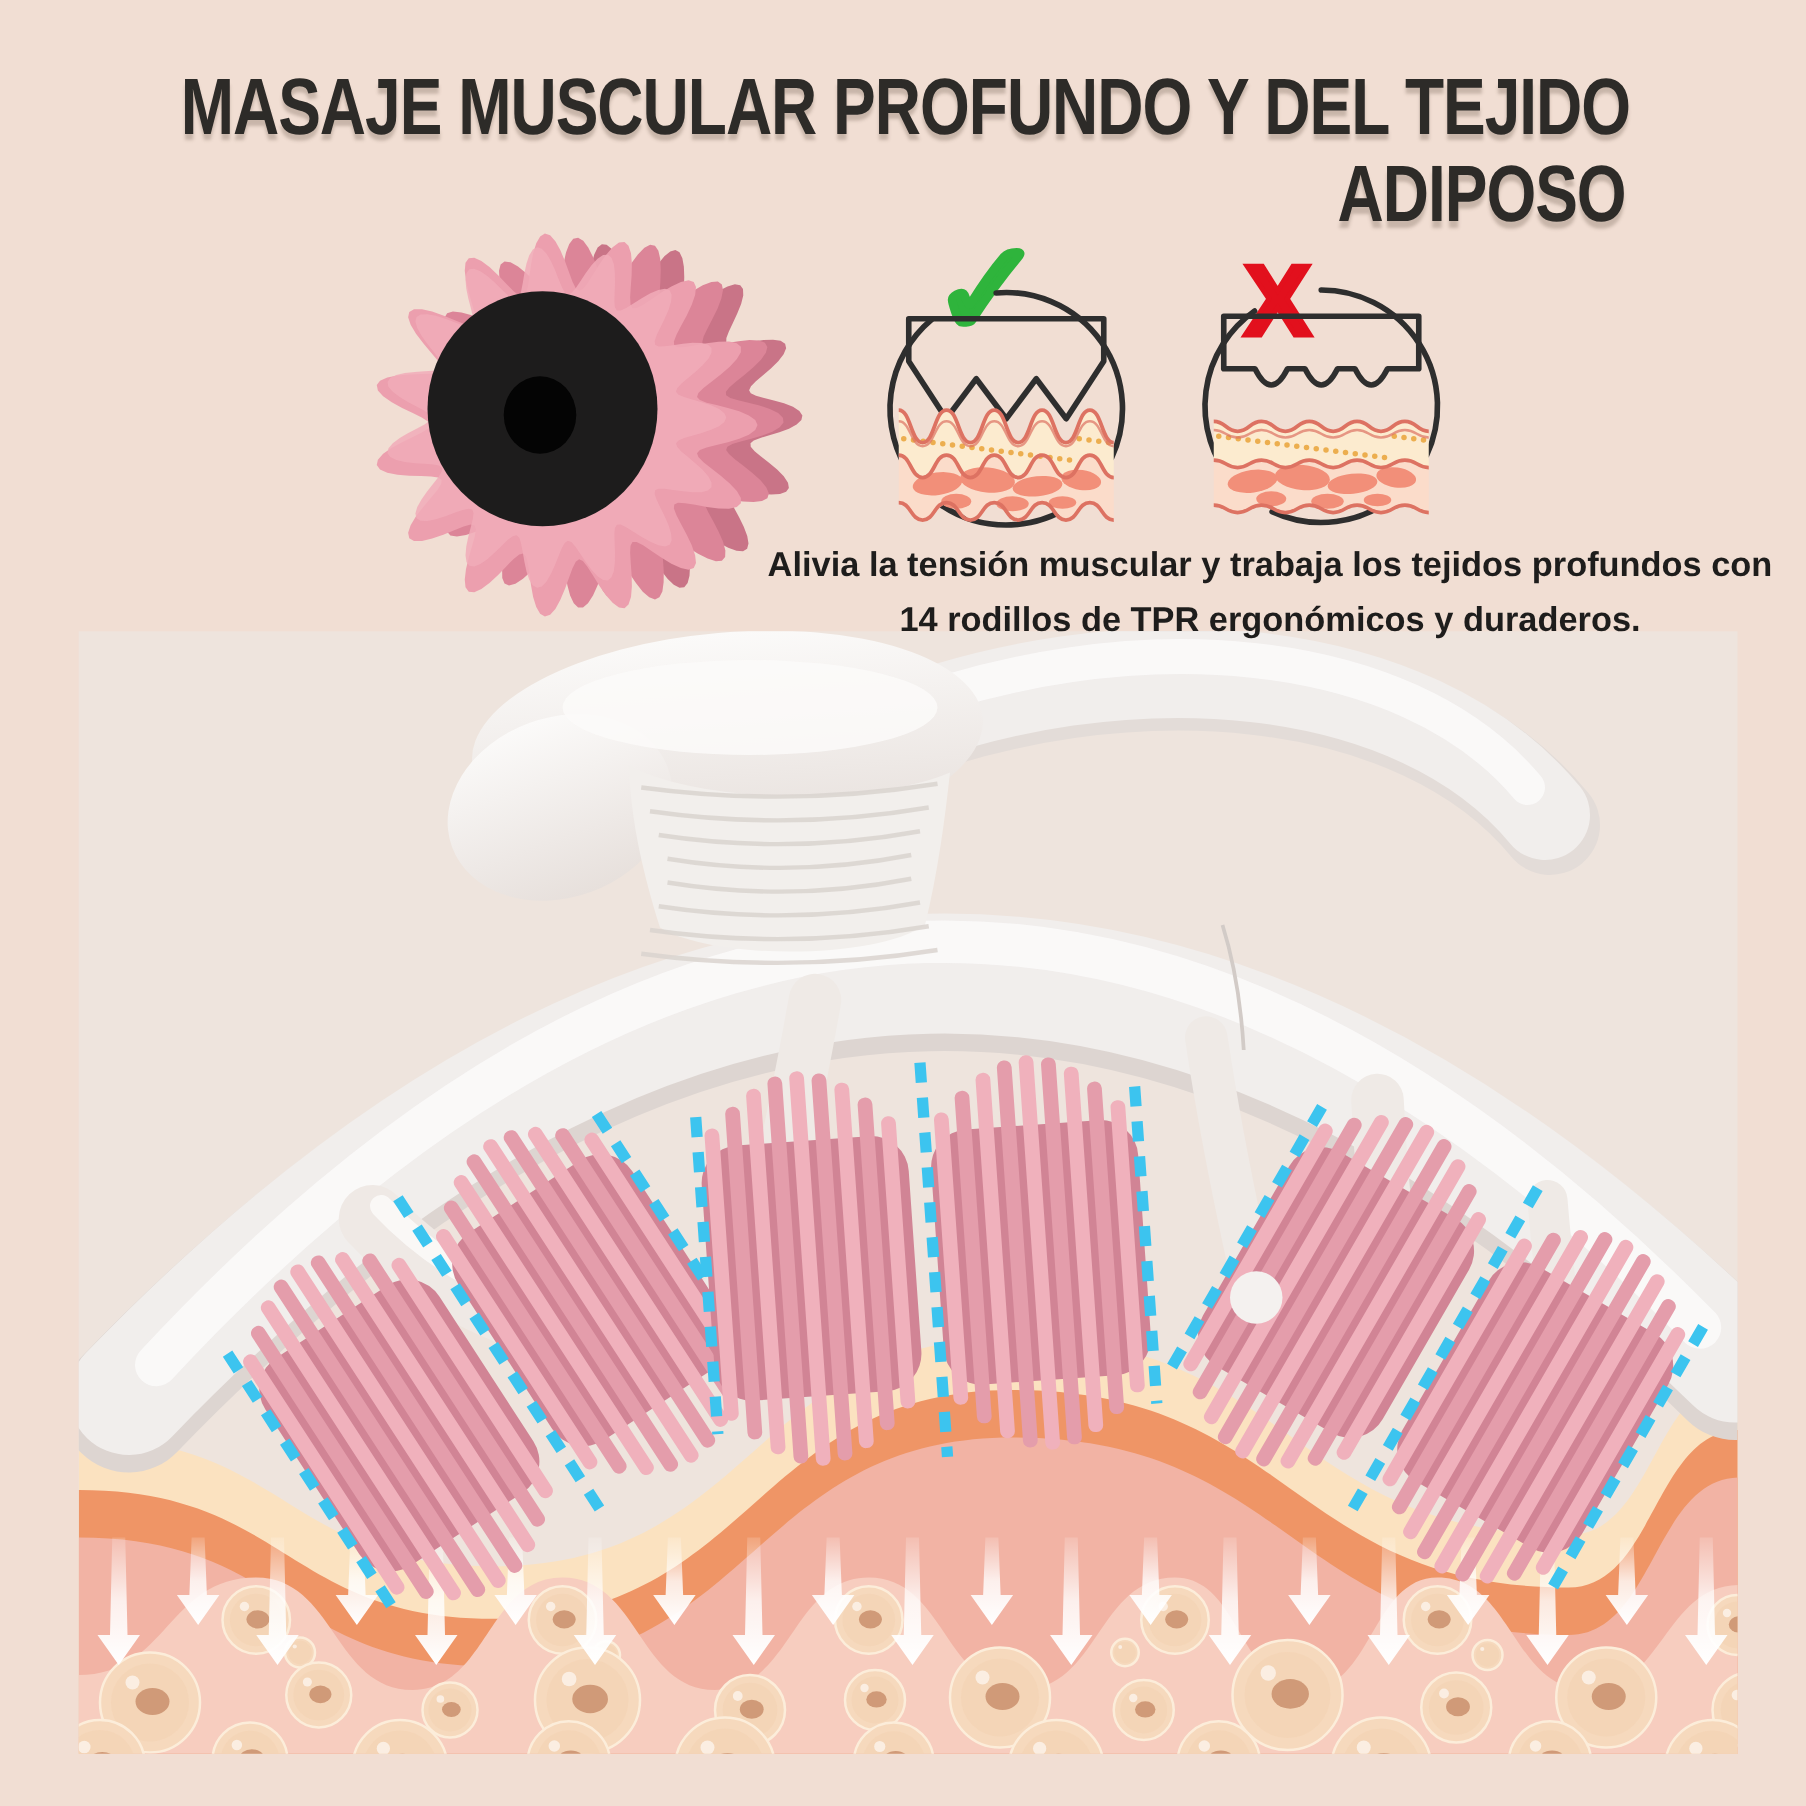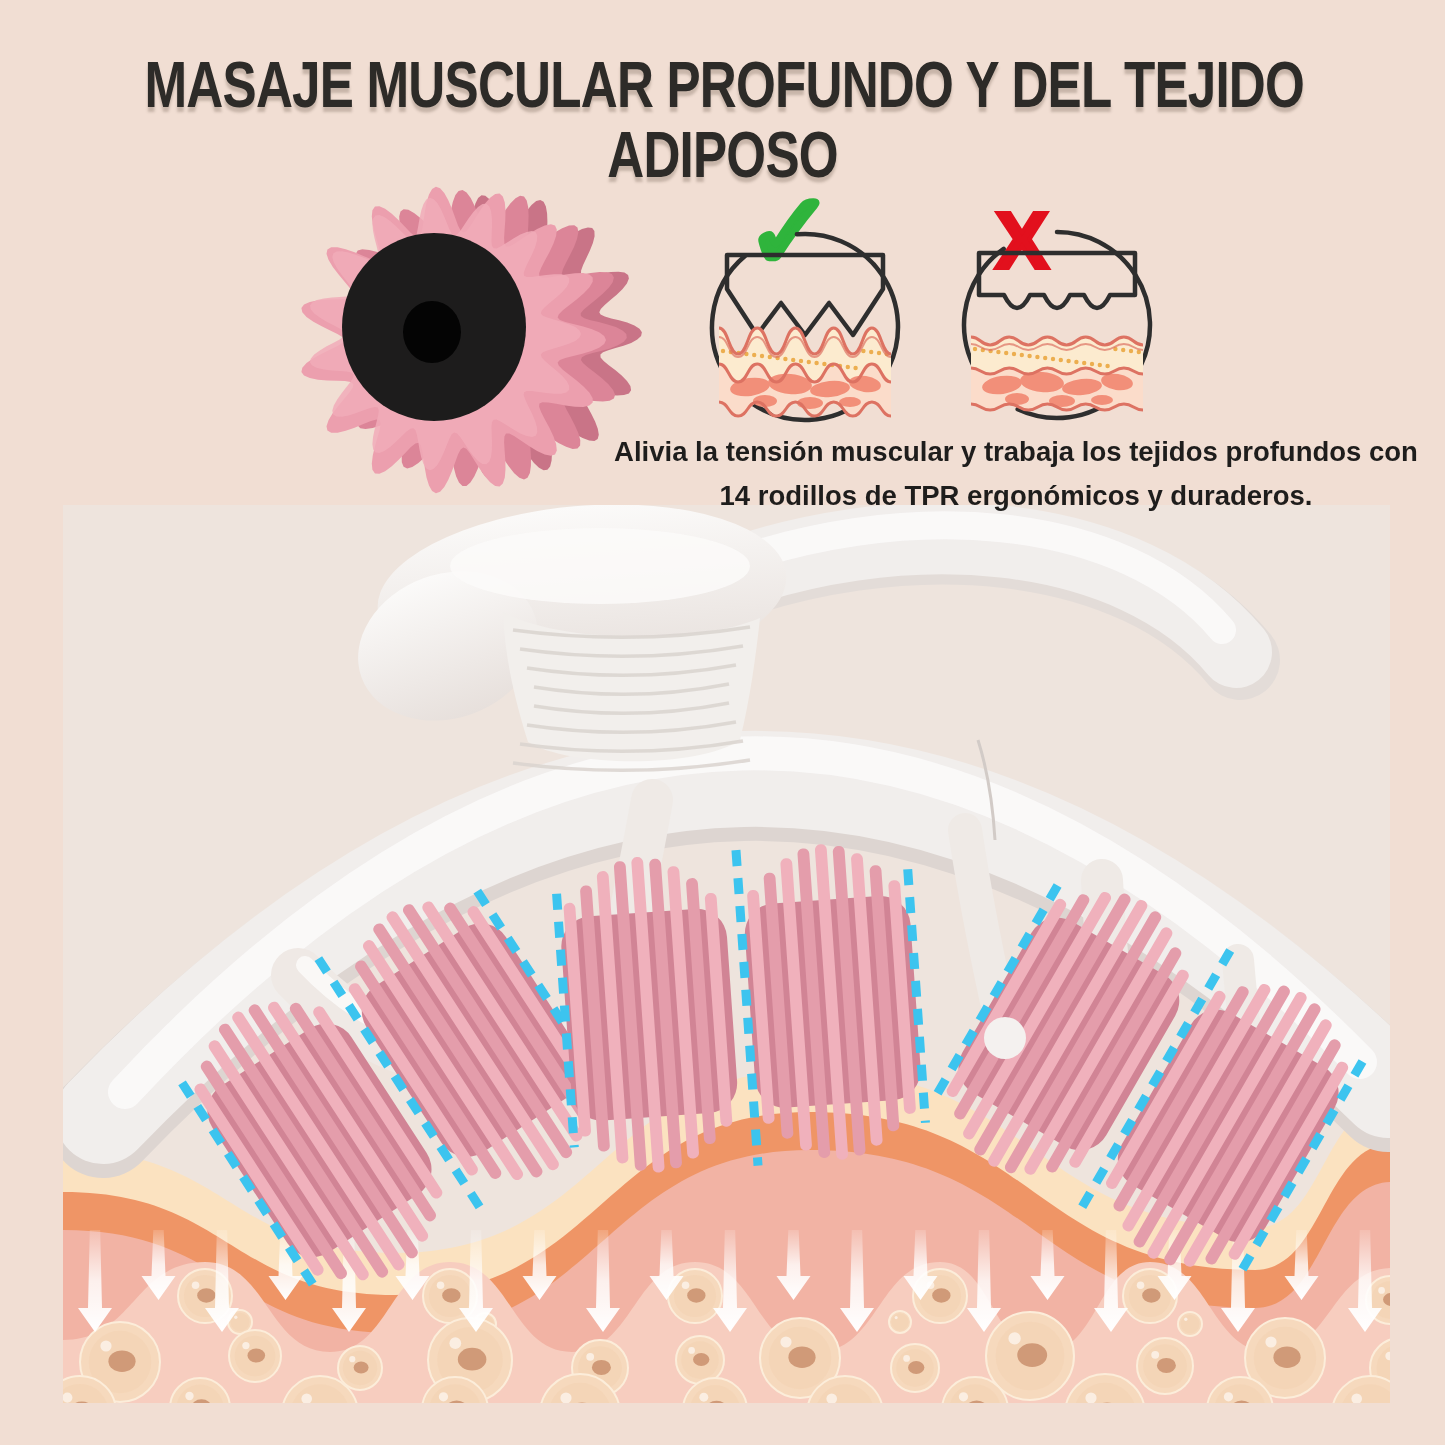--- a/index.html
+++ b/index.html
@@ -2,21 +2,21 @@
 <html><head>
 <meta charset="utf-8">
 <style>
   html,body{margin:0;padding:0;}
   body{
     width:1445px;height:1445px;position:relative;overflow:hidden;
     background:#f1ded3;
     font-family:"Liberation Sans", sans-serif;
   }
   .title{
-    position:absolute;top:50px;left:0;width:1445px;text-align:center;
+    position:absolute;top:50px;left:0;width:1445px;text-align:right;
     font-weight:800;font-size:64px;line-height:70px;color:#2d2b28;z-index:3;
   }
   .title .tline{
     display:block;transform:scaleX(0.80);transform-origin:center;white-space:nowrap;
     letter-spacing:-1px;
     text-shadow:0 5px 3px rgba(95,75,62,0.28);
   }
   .desc{
     position:absolute;left:566px;top:430px;width:900px;text-align:center;
     font-weight:700;font-size:27.5px;line-height:44px;color:#1e1d1c;z-index:3;

